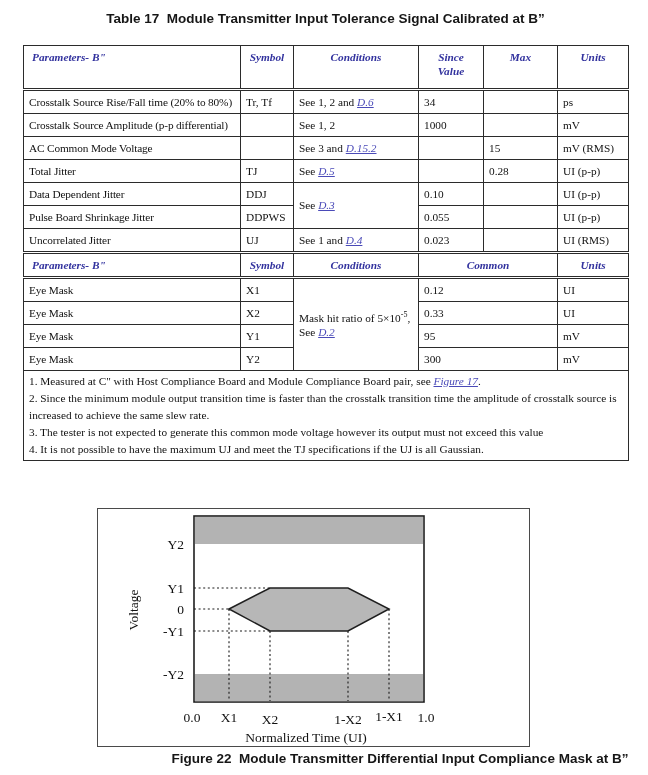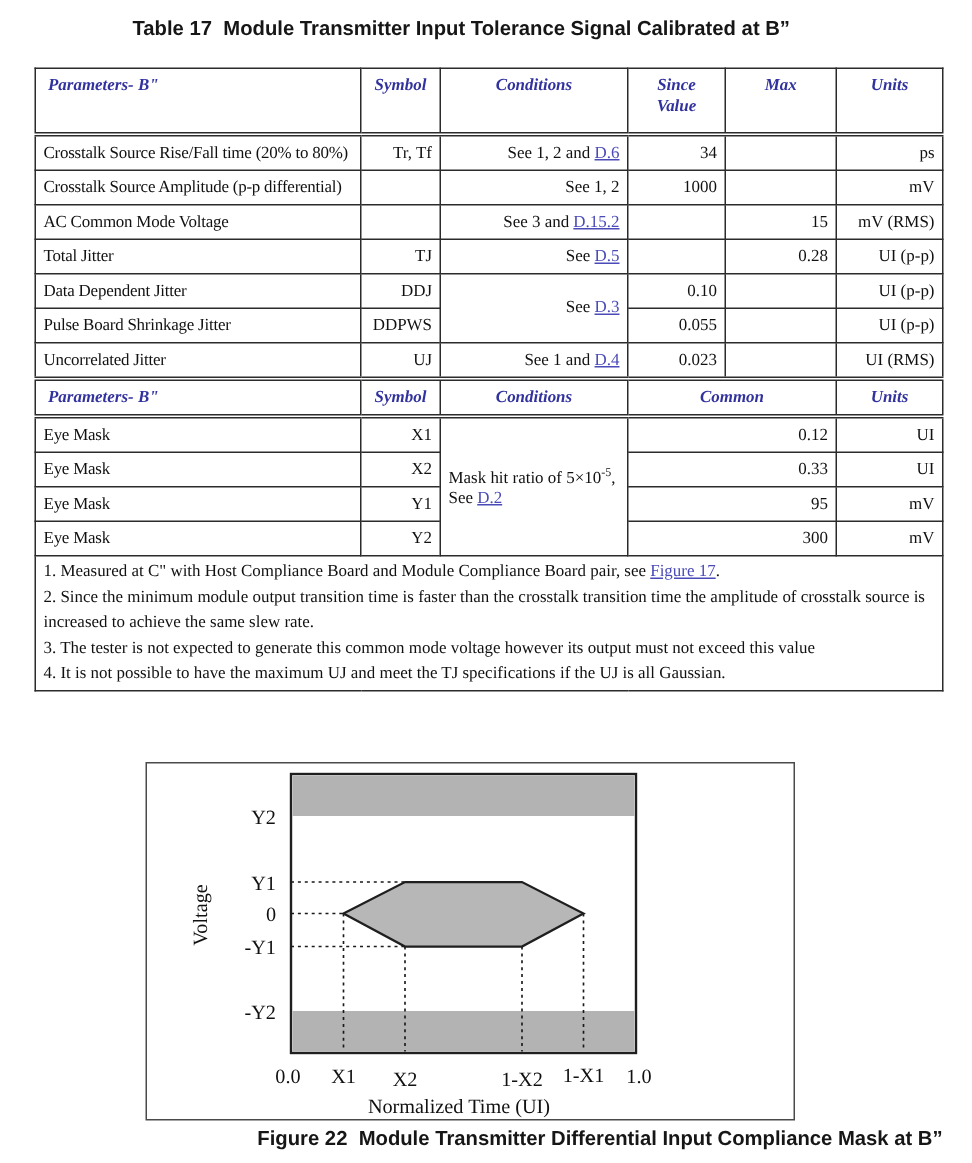--- a/index.html
+++ b/index.html
@@ -2,21 +2,21 @@
 <html><head>
 <meta charset="utf-8">
 <style>
   html,body{margin:0;padding:0;}
   body{
     width:648px;height:775px;background:#ffffff;position:relative;
     font-family:"Liberation Serif", serif;color:#111;
     -webkit-font-smoothing:antialiased;
   }
   .page-title{
-    position:absolute;top:11px;left:5px;width:605px;text-align:center;
+    position:absolute;top:11px;left:23px;width:605px;text-align:center;
     font-family:"Liberation Sans", sans-serif;font-weight:bold;font-size:13.5px;color:#161616;
   }
   table.spec{
     position:absolute;left:23px;top:45px;width:605px;
     border-collapse:collapse;table-layout:fixed;
     border:1.4px solid #2b2b2b;
   }
   table.spec th, table.spec td{
     border:1px solid #2b2b2b;
     font-size:11.3px;line-height:1.25;
@@ -25,23 +25,23 @@
   }
   tr.hd1 th{height:36px;vertical-align:top;padding-top:4px;}
   tr.hd2 th{height:18px;}
   tr.r td{height:18px;}
   .hdr{
     font-style:italic;font-weight:bold;color:#32329e;
     text-align:center;
   }
   .hdr.left{text-align:left;padding-left:8px;}
   td.param{text-align:left;padding-left:7px;white-space:nowrap;letter-spacing:-0.15px;}
-  td.c, th.c{text-align:right;}
+  td.c, th.c{text-align:left;}
   tr.dbl > td, tr.dbl > th{border-bottom:3px double #2b2b2b;}
-  a.xref{color:#4a4ab8;text-decoration:underline;cursor:pointer;}
+  a.xref{color:#4a4ab8;text-decoration:underline;cursor:pointer;font-style:italic;}
   td.mask{text-align:left;line-height:1.55;}
   td.mask sup{font-size:8px;}
   td.fnotes{padding:6px 8px 8px 8px;vertical-align:top;}
   .fn{font-size:11.3px;line-height:17px;text-align:left;}
   .figure-box{
     position:absolute;left:97px;top:508px;width:431px;height:237px;
     border:1px solid #4a4a4a;background:#fff;
   }
   .figure-caption{
     position:absolute;top:751px;left:120px;width:560px;text-align:center;

